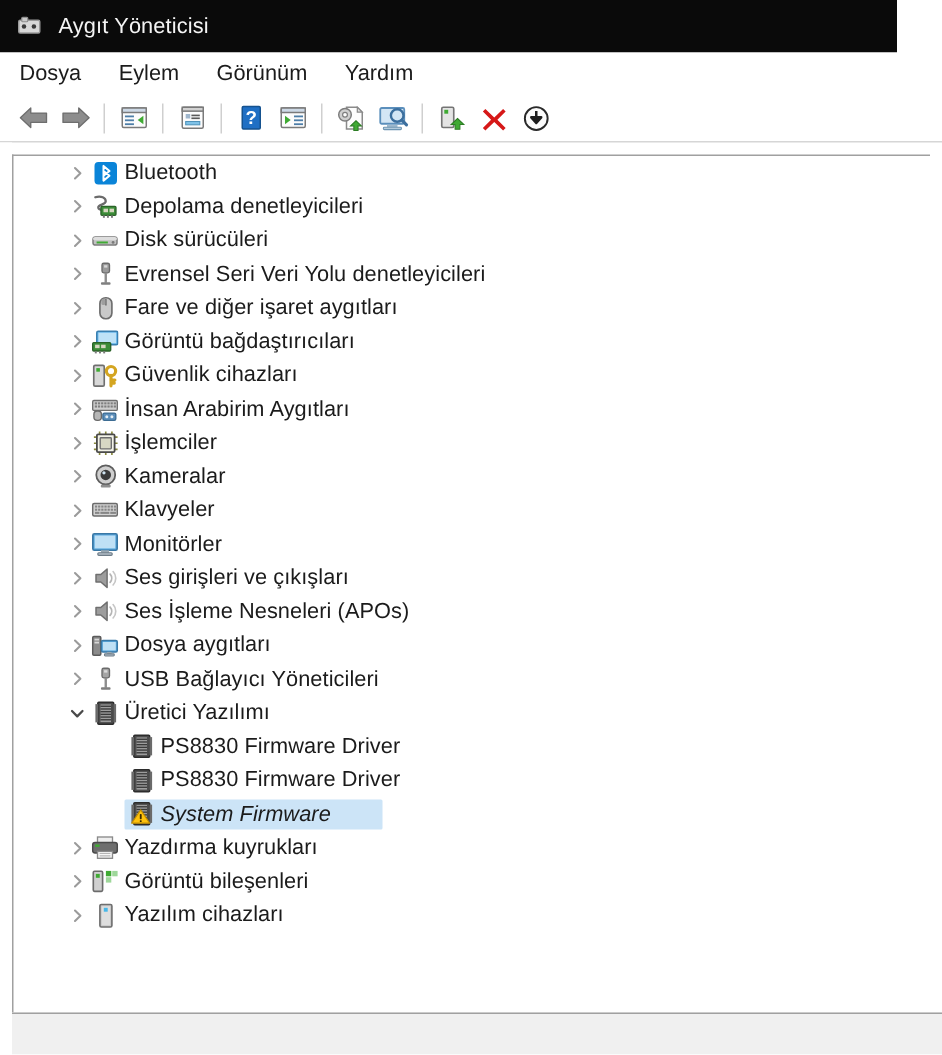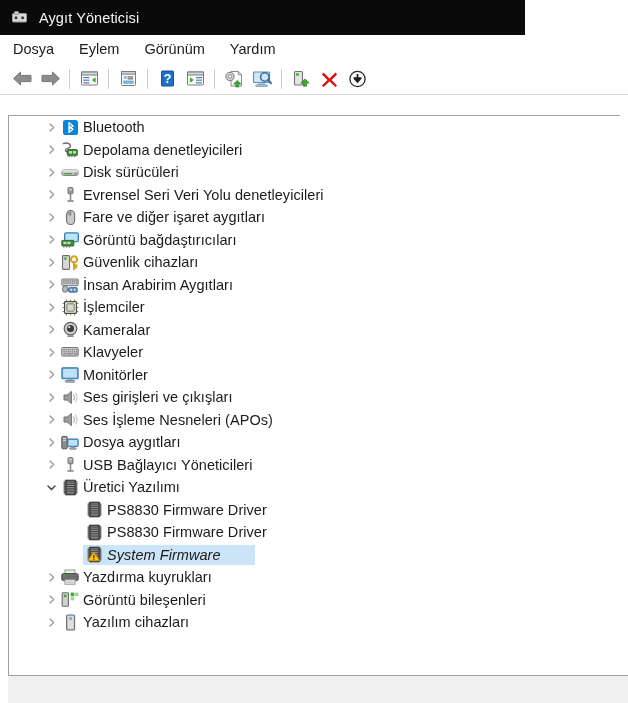--- a/index.html
+++ b/index.html
@@ -17,21 +17,21 @@
     position: relative;
     width: 628px;
     height: 703px;
     background: #ffffff;
   }
 
   
   .titlebar {
     position: absolute;
     left: 0; top: 0;
-    width: 525px;
+    width: 598px;
     height: 35px;
     background: #0a0a0a;
     display: flex;
     align-items: center;
     padding-left: 11px;
     box-sizing: border-box;
   }
   .titlebar .tb-icon {
     width: 17px;
     height: 17px;
@@ -96,21 +96,21 @@
     height: 20px;
     background: #cfcfcf;
     margin: 0 5px;
     flex: 0 0 auto;
   }
 
   
   .pane {
     position: absolute;
     left: 8px;
-    top: 115px;
+    top: 103px;
     width: 612px;
     height: 572px;
     background: #ffffff;
     border: 1px solid #a0a0a0;
     border-right: none;
     border-bottom: none;
     box-sizing: border-box;
     overflow: hidden;
   }
   .pane-inner {

